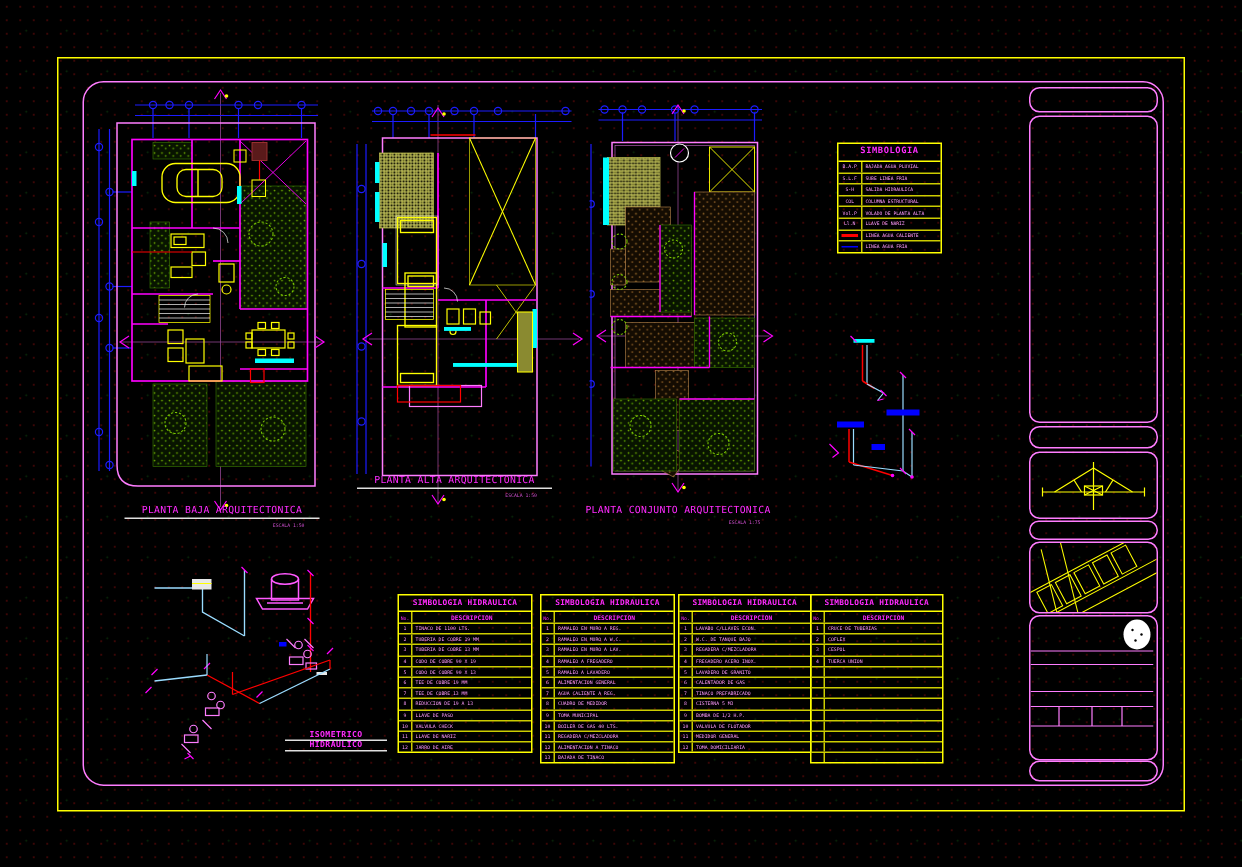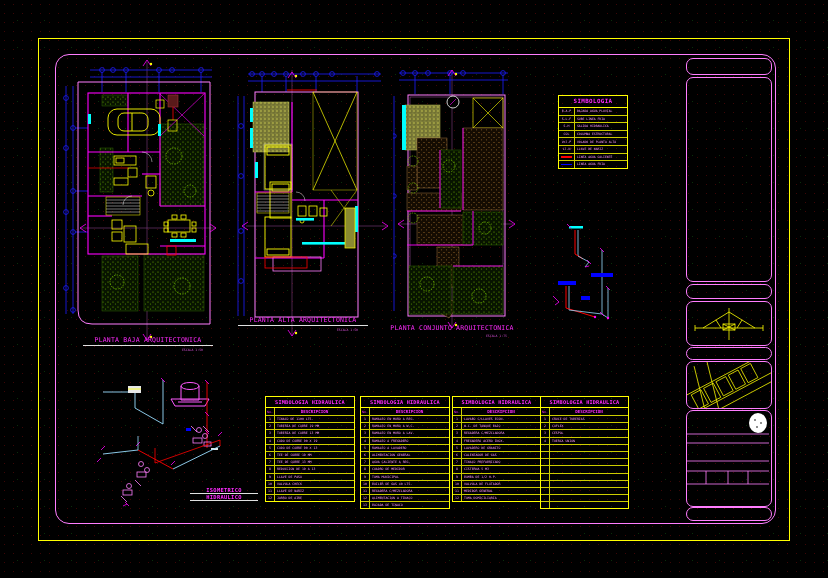--- a/index.html
+++ b/index.html
@@ -24,21 +24,21 @@
   .rc3{left:686px;top:284px;width:84px;height:13px;}
   .rc4{left:686px;top:301px;width:84px;height:43px;}
   .rc5{left:686px;top:347px;width:84px;height:11px;}
   .rc6{left:686px;top:361px;width:84px;height:46px;}
   .rc7{left:686px;top:410px;width:84px;height:95px;}
   .rc8{left:686px;top:507px;width:84px;height:12px;}
   
   .plan-title{width:130px;text-align:center;}
   .pt1{left:83px;top:336px;}
   .pt2{left:238px;top:316px;}
-  .pt3{left:387px;top:324px;}
+  .pt3{left:387px;top:336px;}
   .pt-text{font-size:6.5px;font-weight:normal;color:#ff2bff;letter-spacing:0.2px;white-space:nowrap;}
   .pt-underline{height:1px;background:#e0e0e0;margin-top:1px;}
   .pt-scale{font-size:3.2px;color:#cf4fcf;text-align:right;margin-top:1.5px;padding-right:10px;}
   
   .legend{left:558px;top:95px;width:68px;border:1px solid #ffff00;}
   .legend-title{font-size:5.8px;font-weight:bold;color:#ff2bff;text-align:center;height:11px;line-height:11px;border-bottom:1px solid #ffff00;letter-spacing:0.4px;}
   .sym-row{display:flex;height:6.6px;border-bottom:0.5px solid #cccc00;align-items:center;}
   .sym-row:last-child{border-bottom:none;}
   .sym-abbr{width:15px;font-size:3.2px;color:#ff9bff;text-align:center;border-right:0.5px solid #cccc00;align-self:stretch;display:flex;align-items:center;justify-content:center;}
   .sym-desc{flex:1;font-size:3.1px;color:#ff9bff;padding-left:2px;white-space:nowrap;overflow:hidden;}

